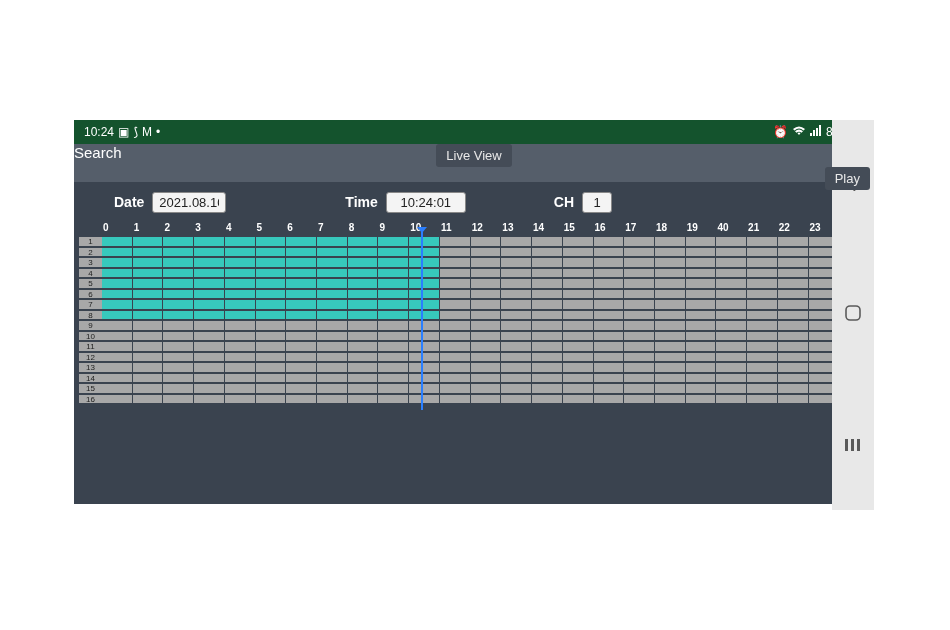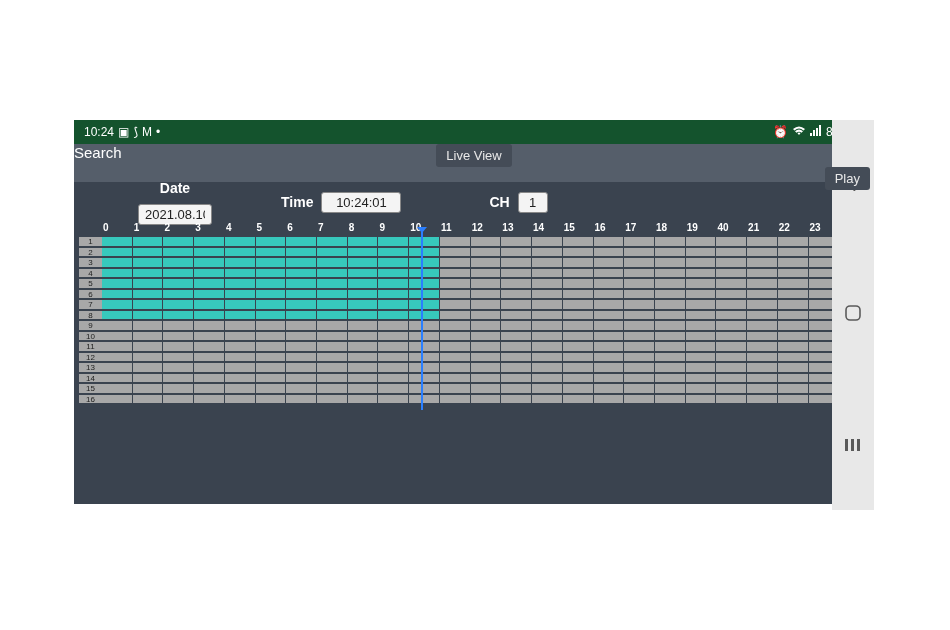--- a/index.html
+++ b/index.html
@@ -79,22 +79,22 @@
     
     .controls {
       height: 40px;
       display: flex;
       align-items: center;
       color: #fff;
       font-size: 14px;
       padding: 0 4px;
     }
     .ctrl-group { display: flex; align-items: center; gap: 8px; }
-    .ctrl-group.date { margin-left: 60px; flex-direction: column; }
-    .ctrl-group.time { margin-left: 69px; }
+    .ctrl-group.date { margin-left: 36px; }
+    .ctrl-group.time { margin-left: 119px; }
     .ctrl-group.ch   { margin-left: 88px; }
     .ctrl-group label { font-weight: bold; }
     .ctrl-group input {
       background: #f4f4f4;
       border: 1px solid #888;
       border-radius: 3px;
       padding: 2px 6px;
       font-size: 13px;
       color: #222;
       text-align: center;

